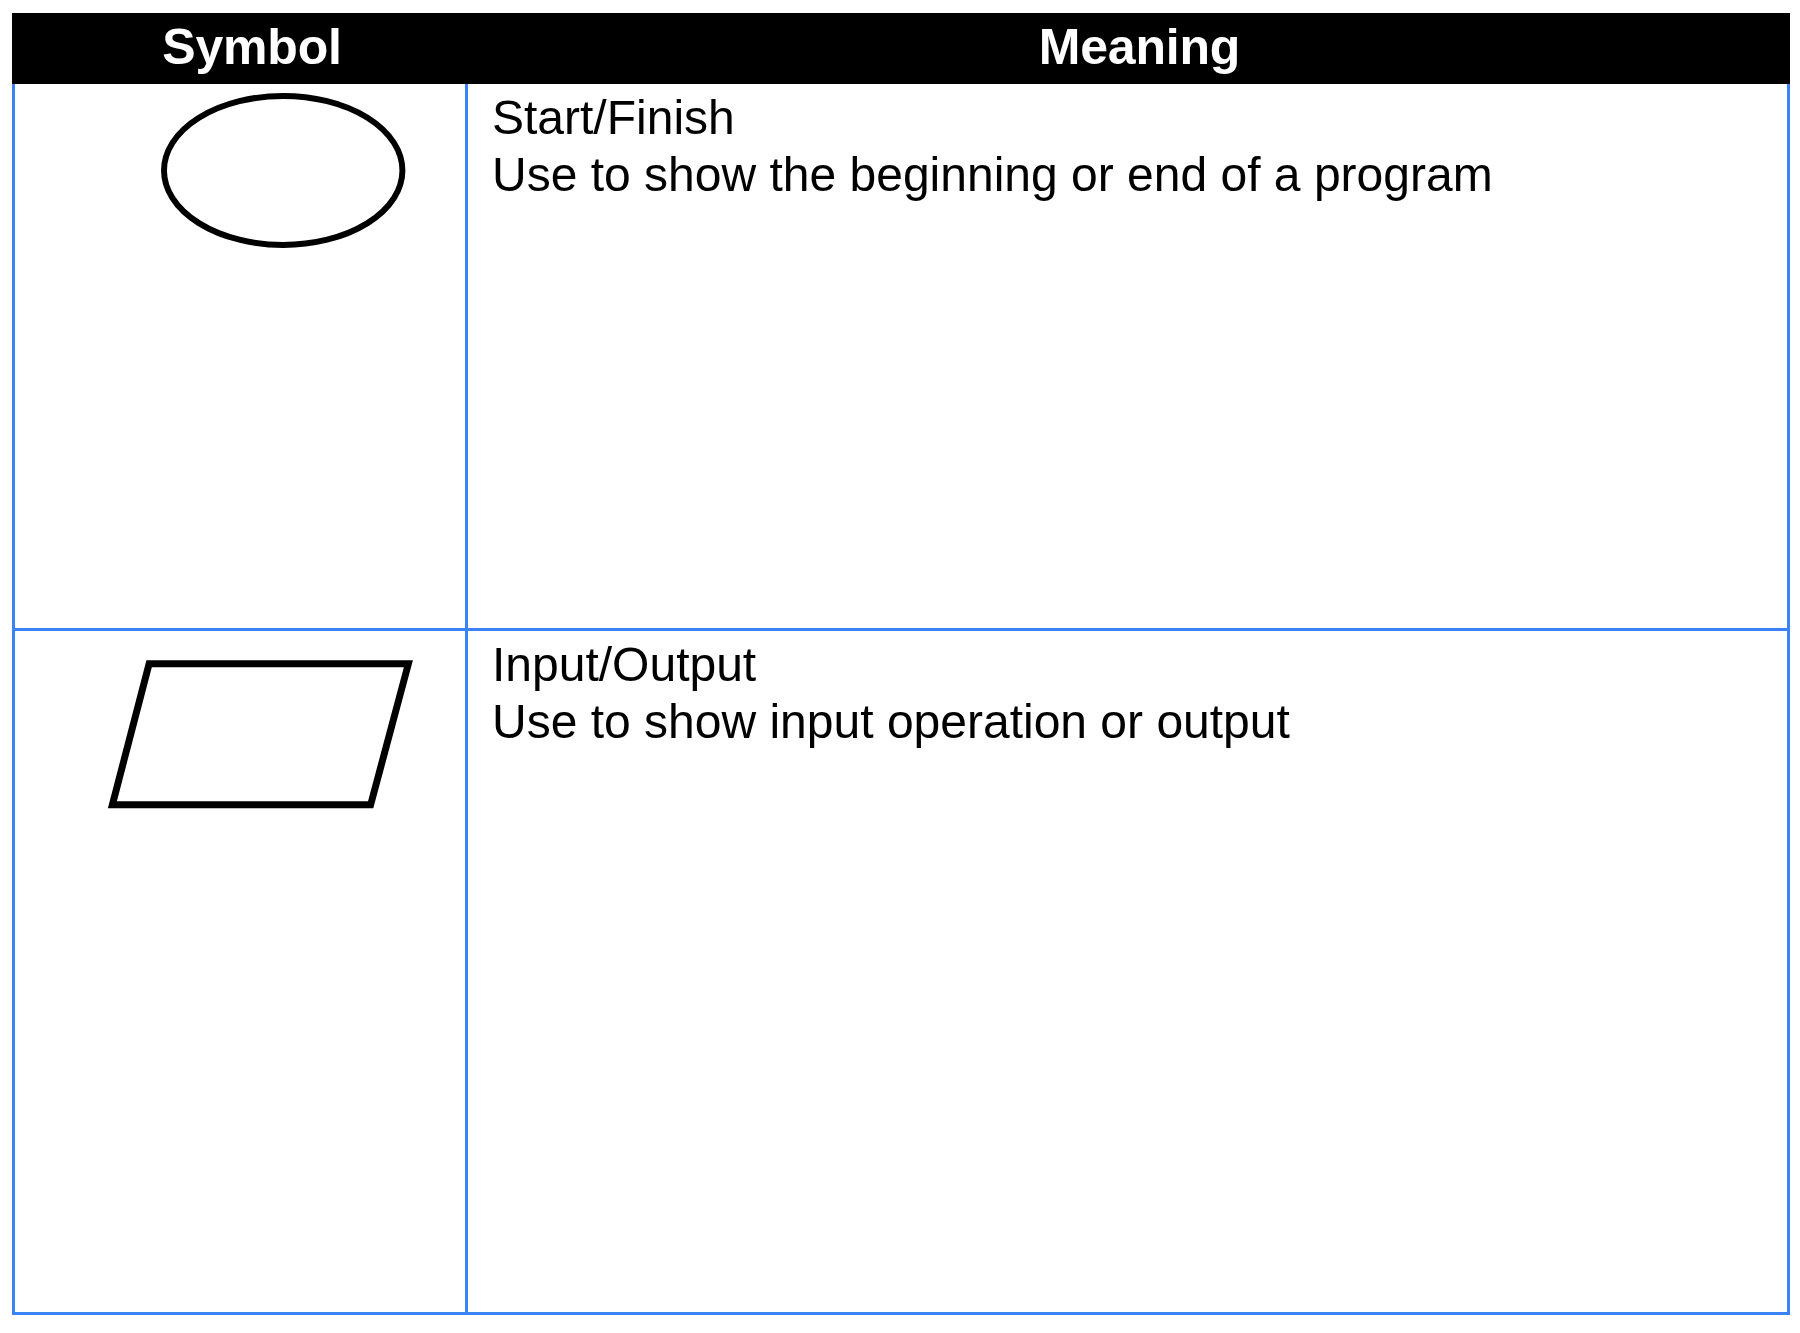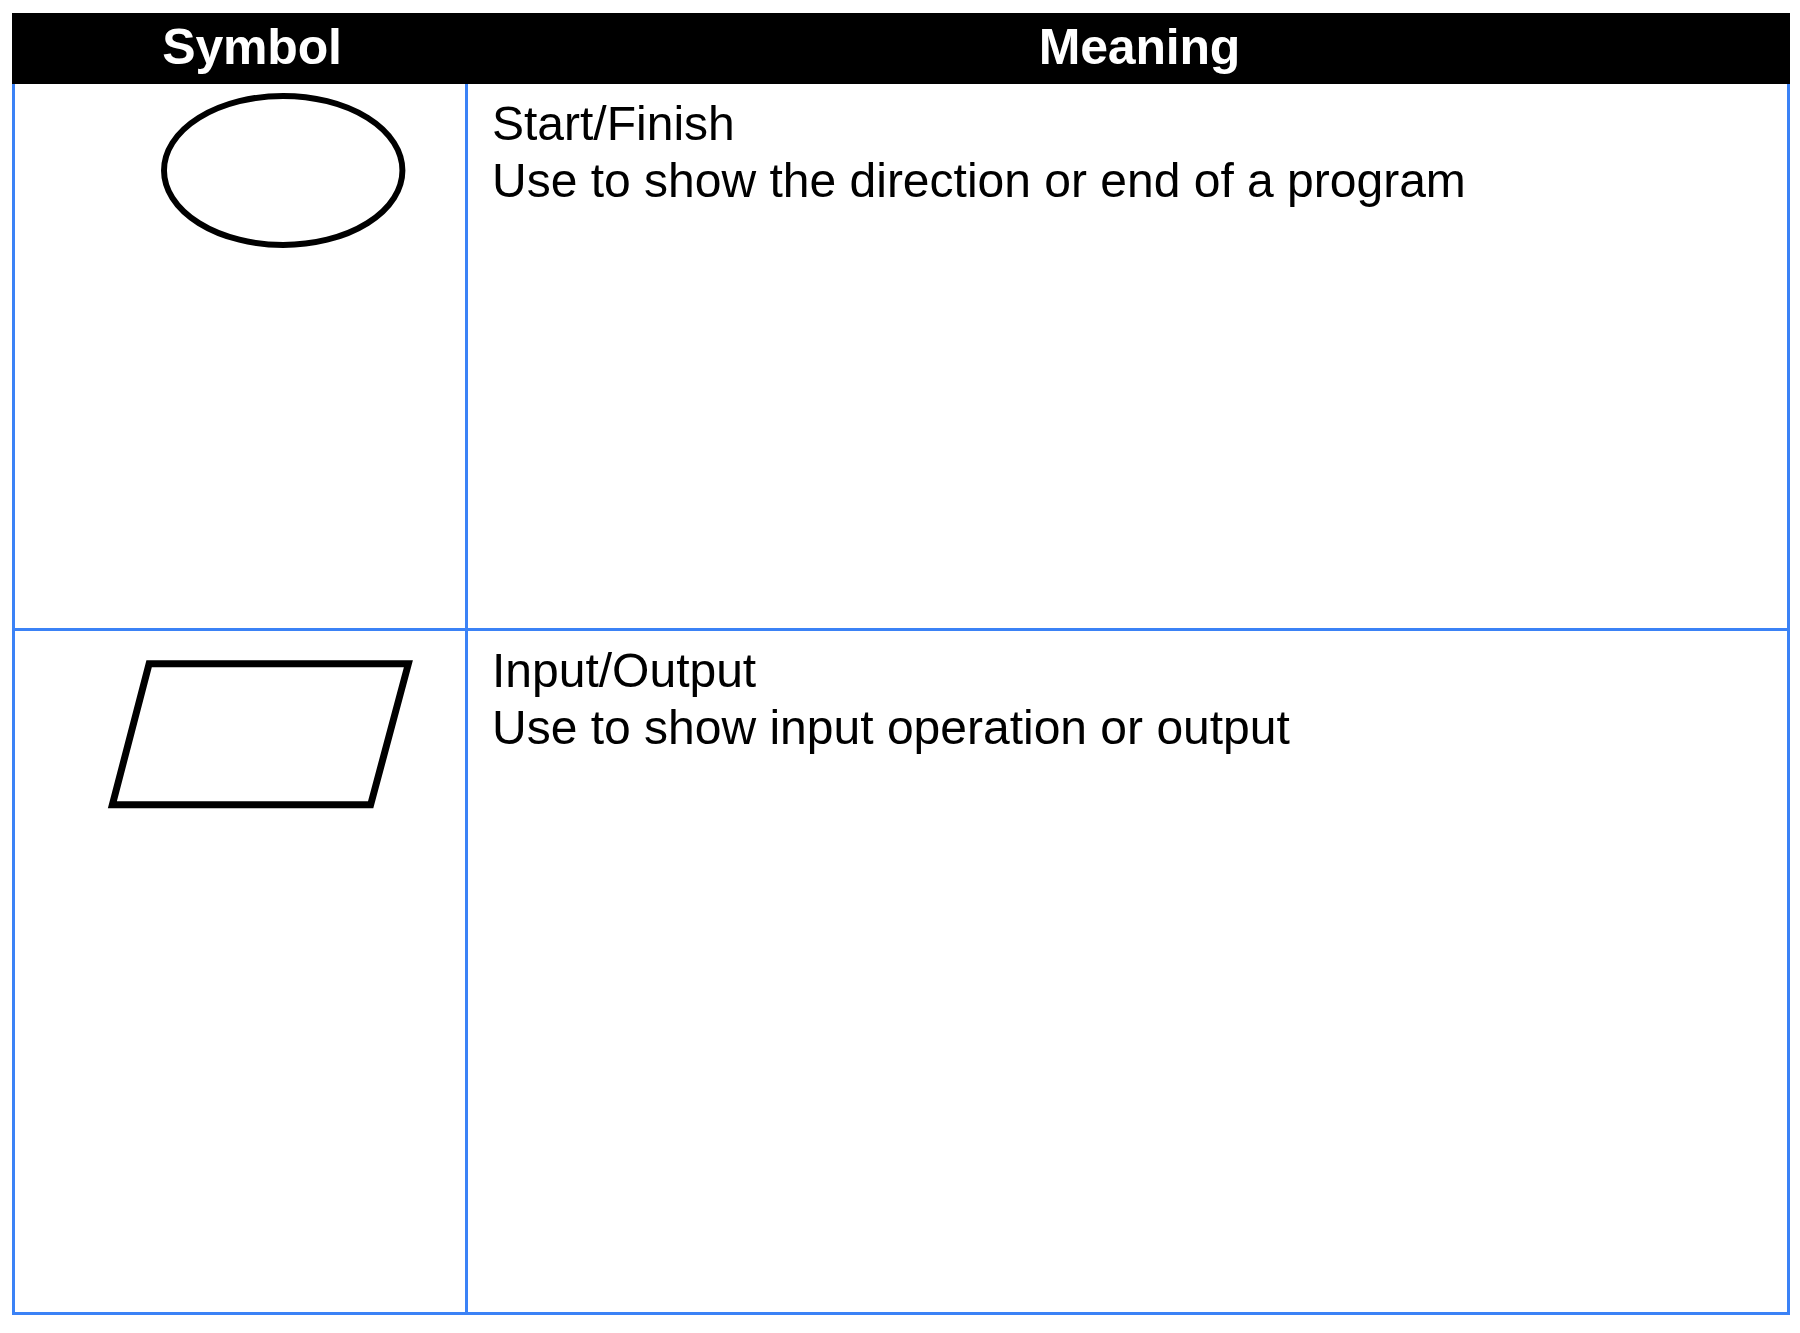--- a/index.html
+++ b/index.html
@@ -68,21 +68,21 @@
     position: absolute;
     left: 0;
     top: 0;
     width: 100%;
     height: 100%;
     display: block;
   }
 
   
   .meaning-inner {
-    padding: 12px 16px 0 24px;
+    padding: 6px 16px 0 24px;
     color: #000000;
   }
   .meaning-title {
     font-size: 48px;
     line-height: 56px;
     white-space: nowrap;
   }
   .meaning-desc {
     font-size: 48px;
     line-height: 58px;
@@ -121,21 +121,21 @@
 
       <tr class="row-start">
         <td class="symbol-cell">
           <svg class="symbol-art" viewBox="0 0 453 197" preserveAspectRatio="xMinYMin meet">
             <ellipse cx="270" cy="87" rx="120" ry="75" fill="none" stroke="#000000" stroke-width="6"></ellipse>
           </svg>
         </td>
         <td>
           <div class="meaning-inner">
             <div class="meaning-title">Start/Finish</div>
-            <div class="meaning-desc">Use to show the direction or end of a program</div>
+            <div class="meaning-desc">Use to show the beginning or end of a program</div>
           </div>
         </td>
       </tr>
 
       <tr class="row-io">
         <td class="symbol-cell">
           <svg class="symbol-art" viewBox="0 0 453 247" preserveAspectRatio="xMinYMin meet">
             <polygon points="135,33 396,33 358,175 98,175" fill="none" stroke="#000000" stroke-width="7"></polygon>
           </svg>
         </td>

